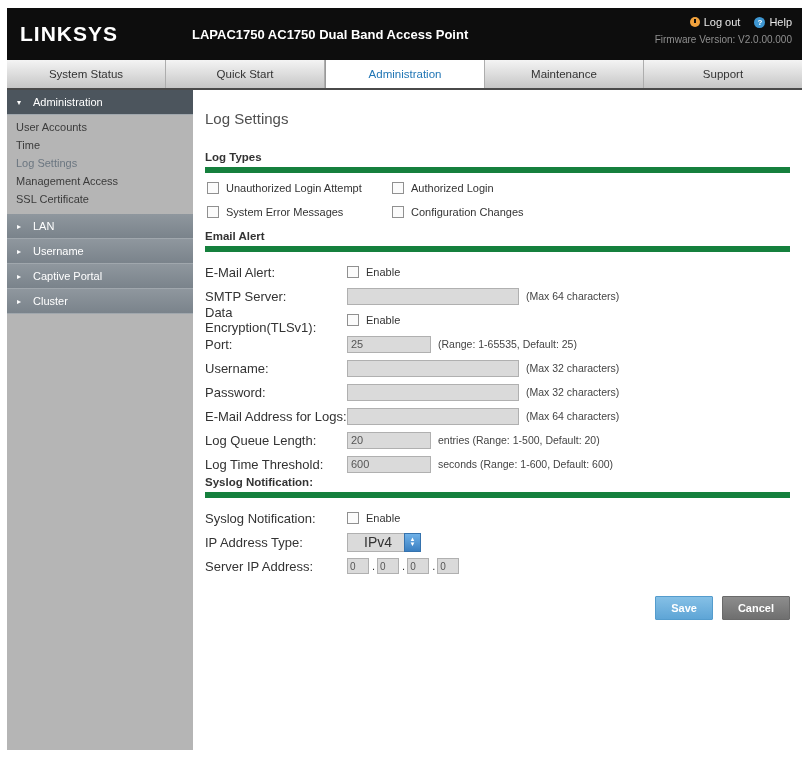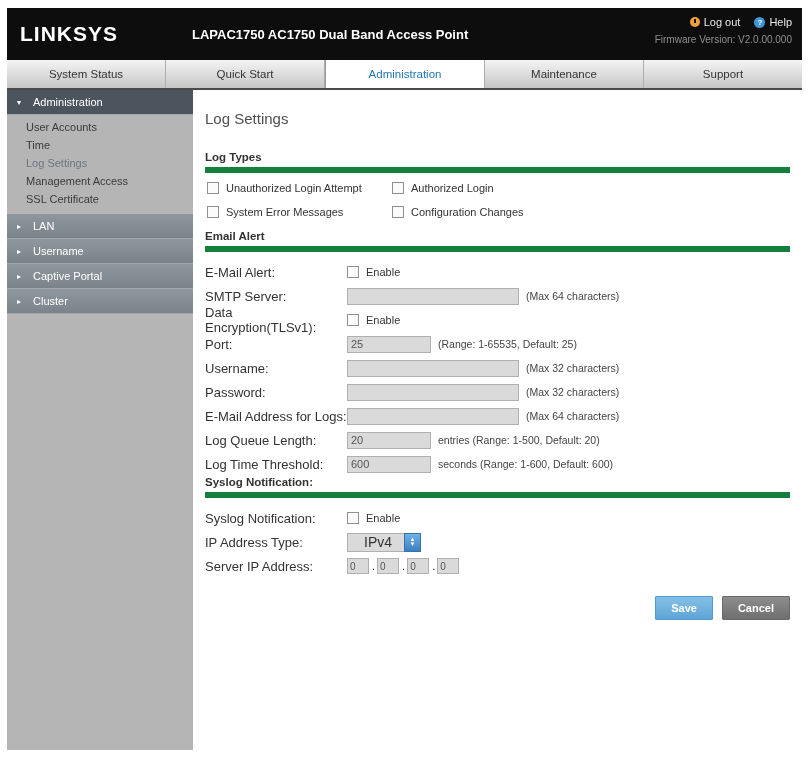--- a/index.html
+++ b/index.html
@@ -27,21 +27,21 @@
   .tab.active { background:#fff; color:#2176b5; border-left:1px solid #999; }
 
   
   .bodywrap { display:flex; height:660px; }
   .sidebar { width:186px; background:#b5b5b5; font-size:11px; flex:none; }
   .side-section { padding:6px 10px; color:#fff; display:flex; align-items:center; gap:7px; cursor:pointer;
                   background:linear-gradient(#8f979e,#7a838b); border-bottom:1px solid #a0a7ad; }
   .side-section.expanded { background:#4c555d; }
   .arrow { font-size:8px; width:9px; display:inline-block; }
   .side-sub { padding:3px 0 6px 0; }
-  .side-sub-item { padding:3px 10px 3px 19px; color:#3b3b3b; cursor:pointer; }
+  .side-sub-item { padding:3px 10px 3px 9px; color:#3b3b3b; cursor:pointer; }
   .side-sub-item.selected { color:#6b7680; }
 
   
   .main { flex:1; background:#fff; padding:20px 12px 0 12px; }
   .page-title { font-size:15px; font-weight:normal; color:#4f4f4f; margin:0 0 24px 0; }
   .sec-head { font-weight:bold; font-size:11.5px; color:#333; padding-bottom:4px; border-bottom:6px solid #15803d; margin-bottom:8px; }
   .cb-row { display:flex; align-items:center; margin:9px 0 12px 2px; }
   .cb-item { display:flex; align-items:center; }
   .cb-item.first { width:185px; }
   .cb { width:12px; height:12px; background:#fbfbfb; border:1px solid #909090; display:inline-block; margin-right:7px; flex:none; }

